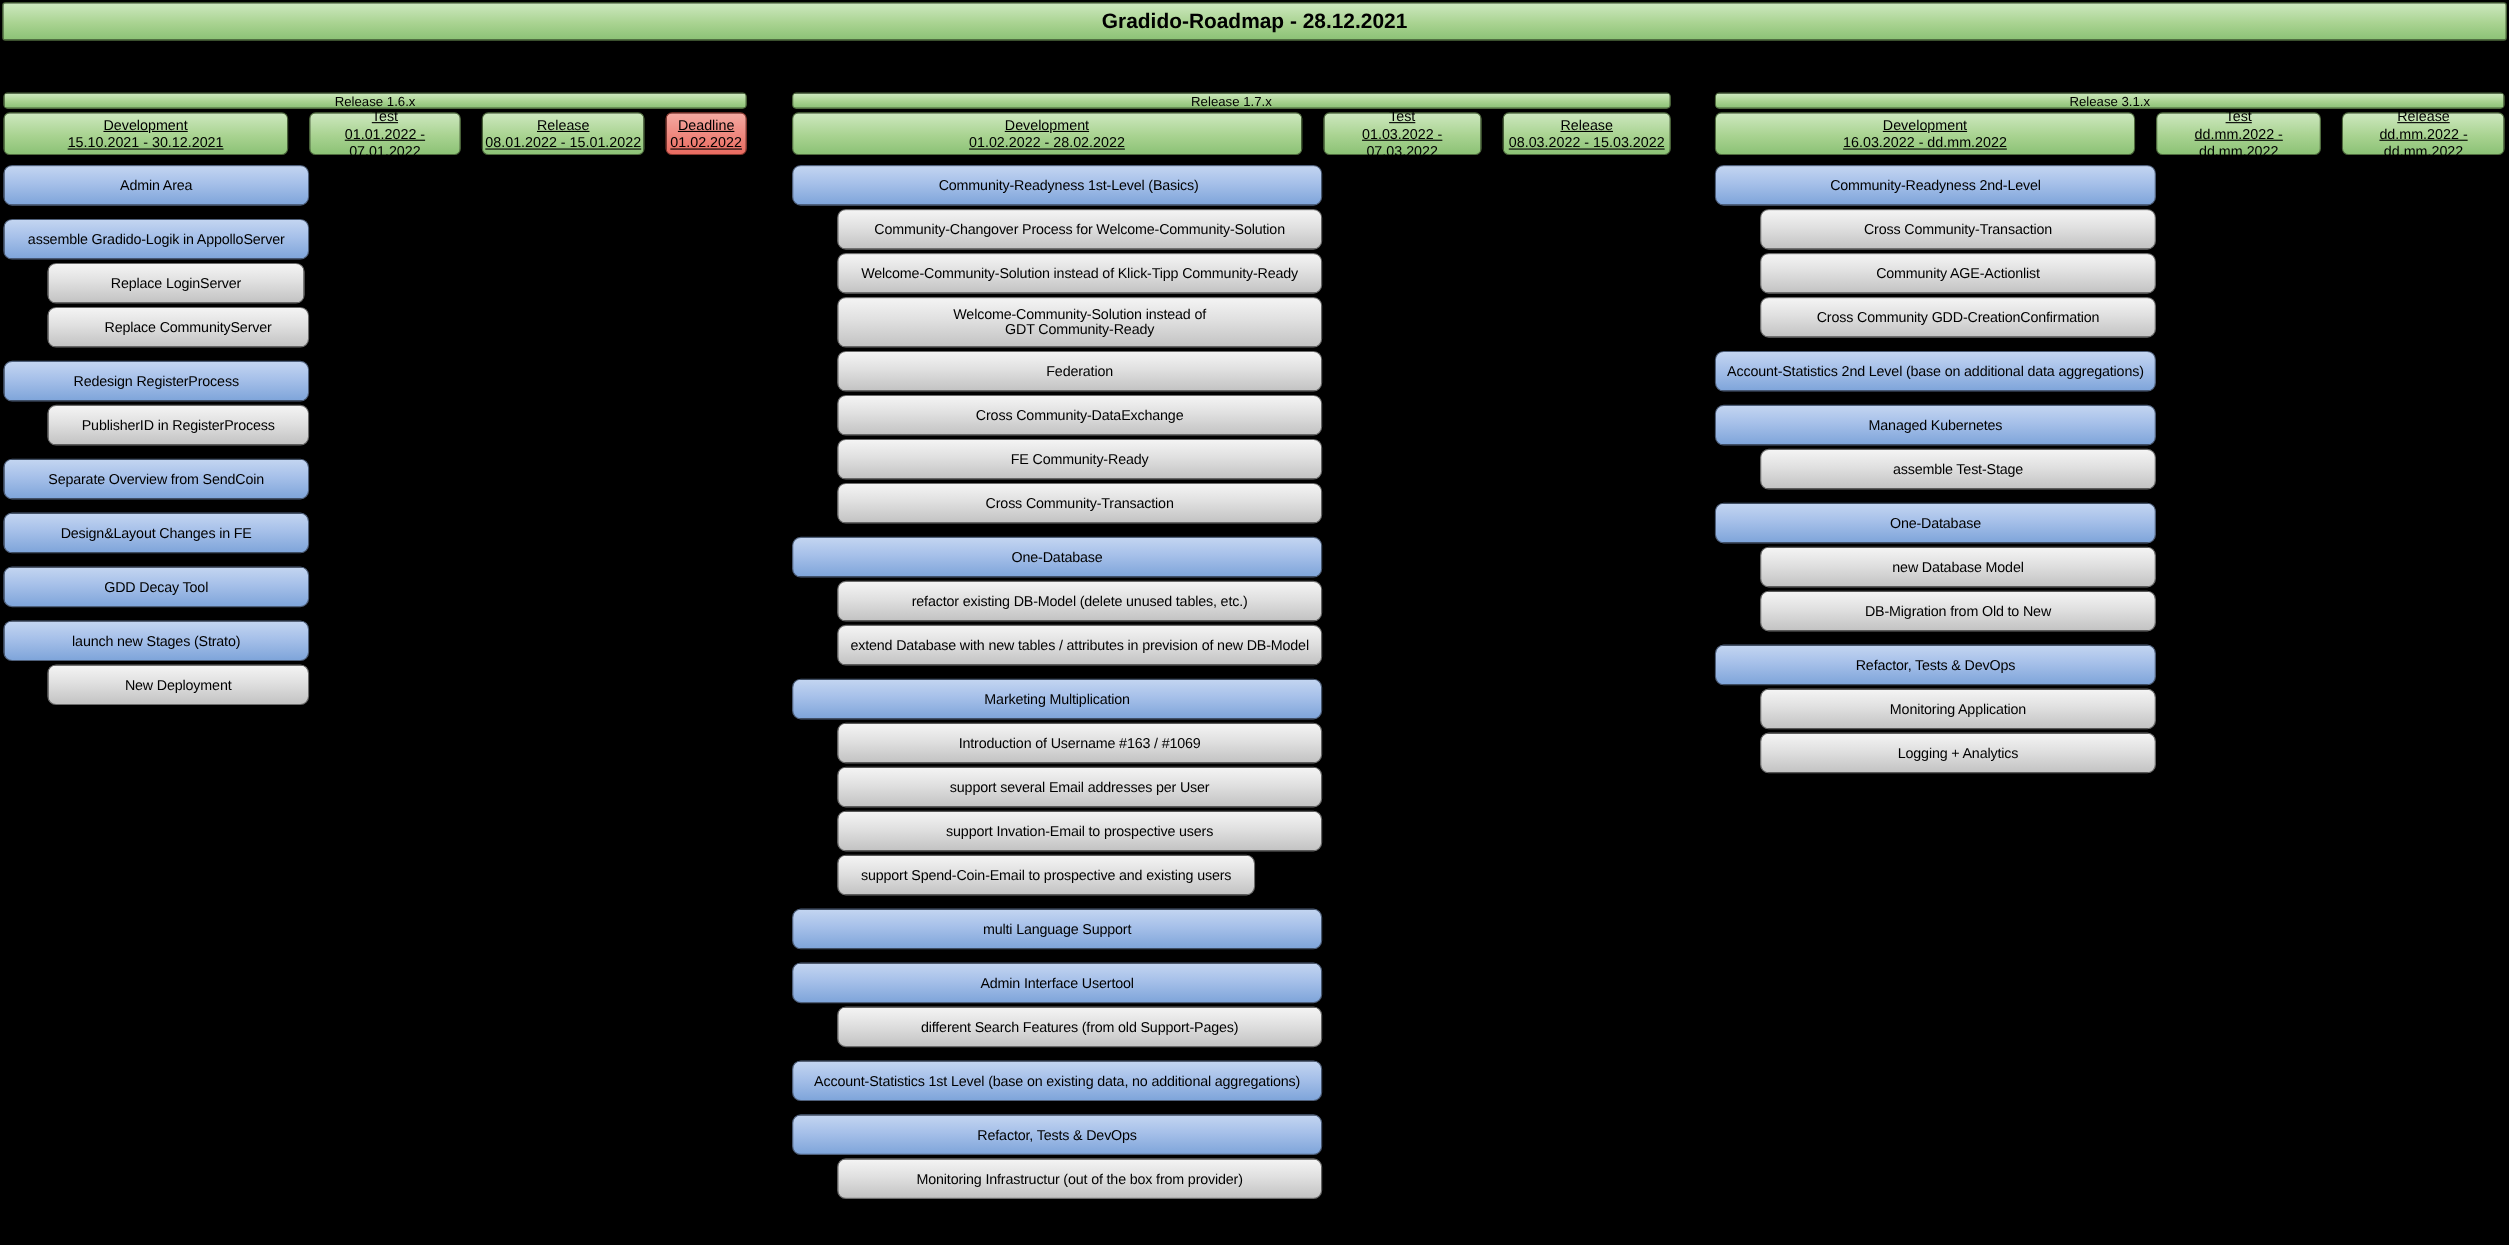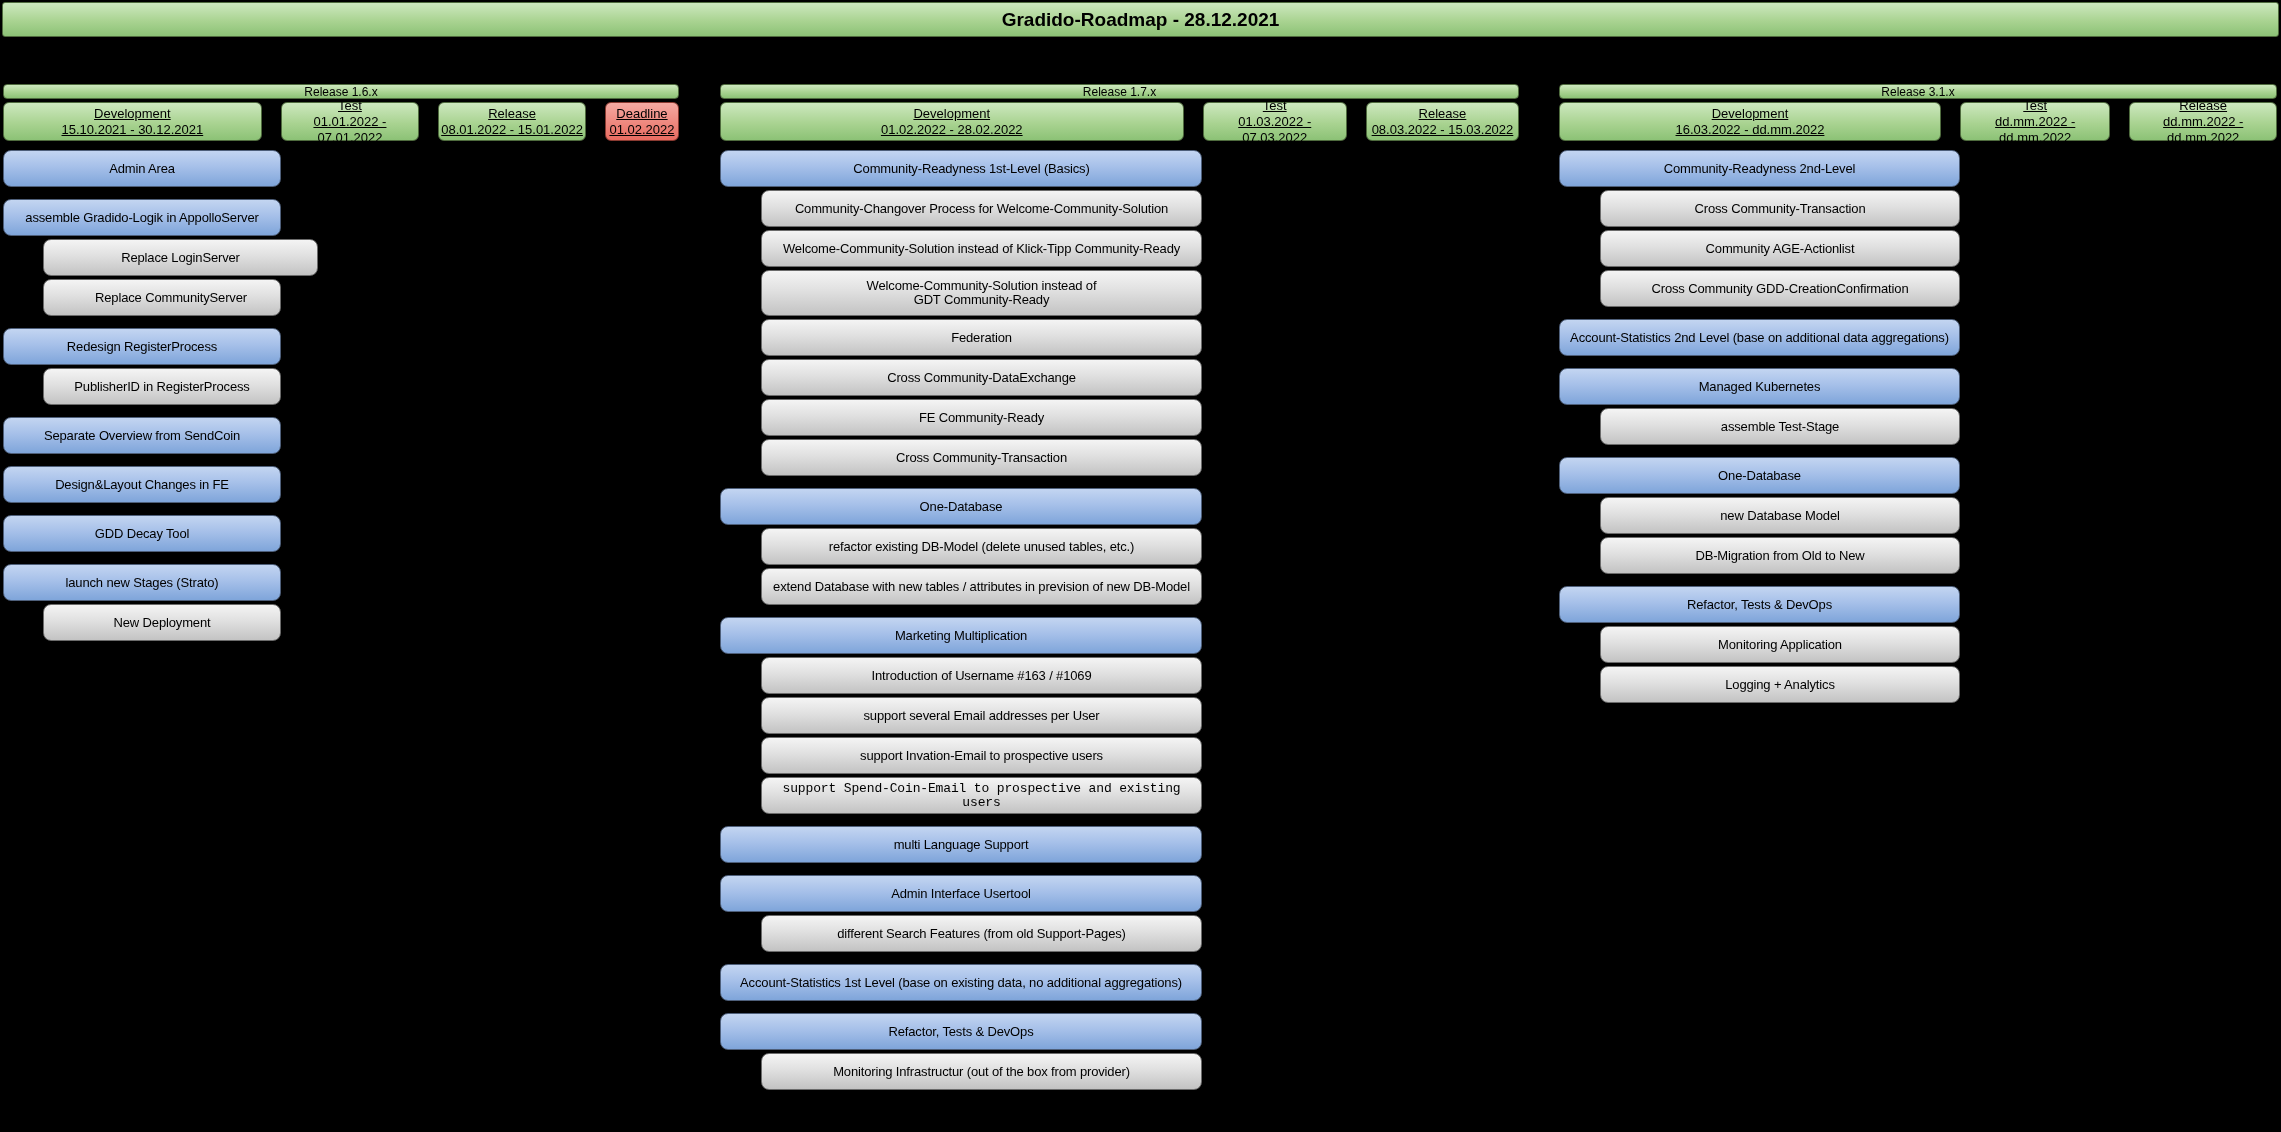--- a/index.html
+++ b/index.html
@@ -66,21 +66,21 @@
           <span class="p-dates">08.01.2022 - 15.01.2022</span>
         </div>
         <div class="phase box redb" style="width: 79px;">
           <span class="p-label">Deadline</span>
           <span class="p-dates">01.02.2022</span>
         </div>
       </div>
       <div class="tasks">
         <div class="task box blueb" style="width: 278px;">Admin Area</div>
         <div class="task box blueb" style="width: 278px; margin-top: 12px;">assemble Gradido-Logik in AppolloServer</div>
-        <div class="task box grayb" style="width: 275px; margin-left: 40px; margin-top: 3px;">Replace LoginServer</div>
+        <div class="task box grayb" style="width: 234px; margin-left: 40px; margin-top: 3px;">Replace LoginServer</div>
         <div class="task box grayb" style="width: 238px; margin-left: 40px; margin-top: 3px; padding-left: 24px;">Replace CommunityServer</div>
         <div class="task box blueb" style="width: 278px; margin-top: 12px;">Redesign RegisterProcess</div>
         <div class="task box grayb" style="width: 238px; margin-left: 40px; margin-top: 3px;">PublisherID in RegisterProcess</div>
         <div class="task box blueb" style="width: 278px; margin-top: 12px;">Separate Overview from SendCoin</div>
         <div class="task box blueb" style="width: 278px; margin-top: 12px;">Design&amp;Layout Changes in FE</div>
         <div class="task box blueb" style="width: 278px; margin-top: 12px;">GDD Decay Tool</div>
         <div class="task box blueb" style="width: 278px; margin-top: 12px;">launch new Stages (Strato)</div>
         <div class="task box grayb" style="width: 238px; margin-left: 40px; margin-top: 3px;">New Deployment</div>
       </div>
     </section>
@@ -111,21 +111,21 @@
         <div class="task box grayb" style="width: 441px; margin-left: 41px; margin-top: 3px;">Cross Community-DataExchange</div>
         <div class="task box grayb" style="width: 441px; margin-left: 41px; margin-top: 3px;">FE Community-Ready</div>
         <div class="task box grayb" style="width: 441px; margin-left: 41px; margin-top: 3px;">Cross Community-Transaction</div>
         <div class="task box blueb" style="width: 482px; margin-top: 12px;">One-Database</div>
         <div class="task box grayb" style="width: 441px; margin-left: 41px; margin-top: 3px;">refactor existing DB-Model (delete unused tables, etc.)</div>
         <div class="task box grayb" style="width: 441px; margin-left: 41px; margin-top: 3px;">extend Database with new tables / attributes in prevision of new DB-Model</div>
         <div class="task box blueb" style="width: 482px; margin-top: 12px;">Marketing Multiplication</div>
         <div class="task box grayb" style="width: 441px; margin-left: 41px; margin-top: 3px;">Introduction of Username #163 / #1069</div>
         <div class="task box grayb" style="width: 441px; margin-left: 41px; margin-top: 3px;">support several Email addresses per User</div>
         <div class="task box grayb" style="width: 441px; margin-left: 41px; margin-top: 3px;">support Invation-Email to prospective users</div>
-        <div class="task box grayb" style="width: 441px; margin-left: 41px; margin-top: 3px; font-family: Liberation Mono, monospace;">support Spend-Coin-Email to prospective and existing users</div>
+        <div class="task box grayb" style="width: 380px; margin-left: 41px; margin-top: 3px;">support Spend-Coin-Email to prospective and existing users</div>
         <div class="task box blueb" style="width: 482px; margin-top: 12px;">multi Language Support</div>
         <div class="task box blueb" style="width: 482px; margin-top: 12px;">Admin Interface Usertool</div>
         <div class="task box grayb" style="width: 441px; margin-left: 41px; margin-top: 3px;">different Search Features (from old Support-Pages)</div>
         <div class="task box blueb" style="width: 482px; margin-top: 12px;">Account-Statistics 1st Level (base on existing data, no additional aggregations)</div>
         <div class="task box blueb" style="width: 482px; margin-top: 12px;">Refactor, Tests &amp; DevOps</div>
         <div class="task box grayb" style="width: 441px; margin-left: 41px; margin-top: 3px;">Monitoring Infrastructur (out of the box from provider)</div>
       </div>
     </section>
     <section class="release-column" style="left: 1559px; width: 718px;">
       <div class="band box green">Release 3.1.x</div>

